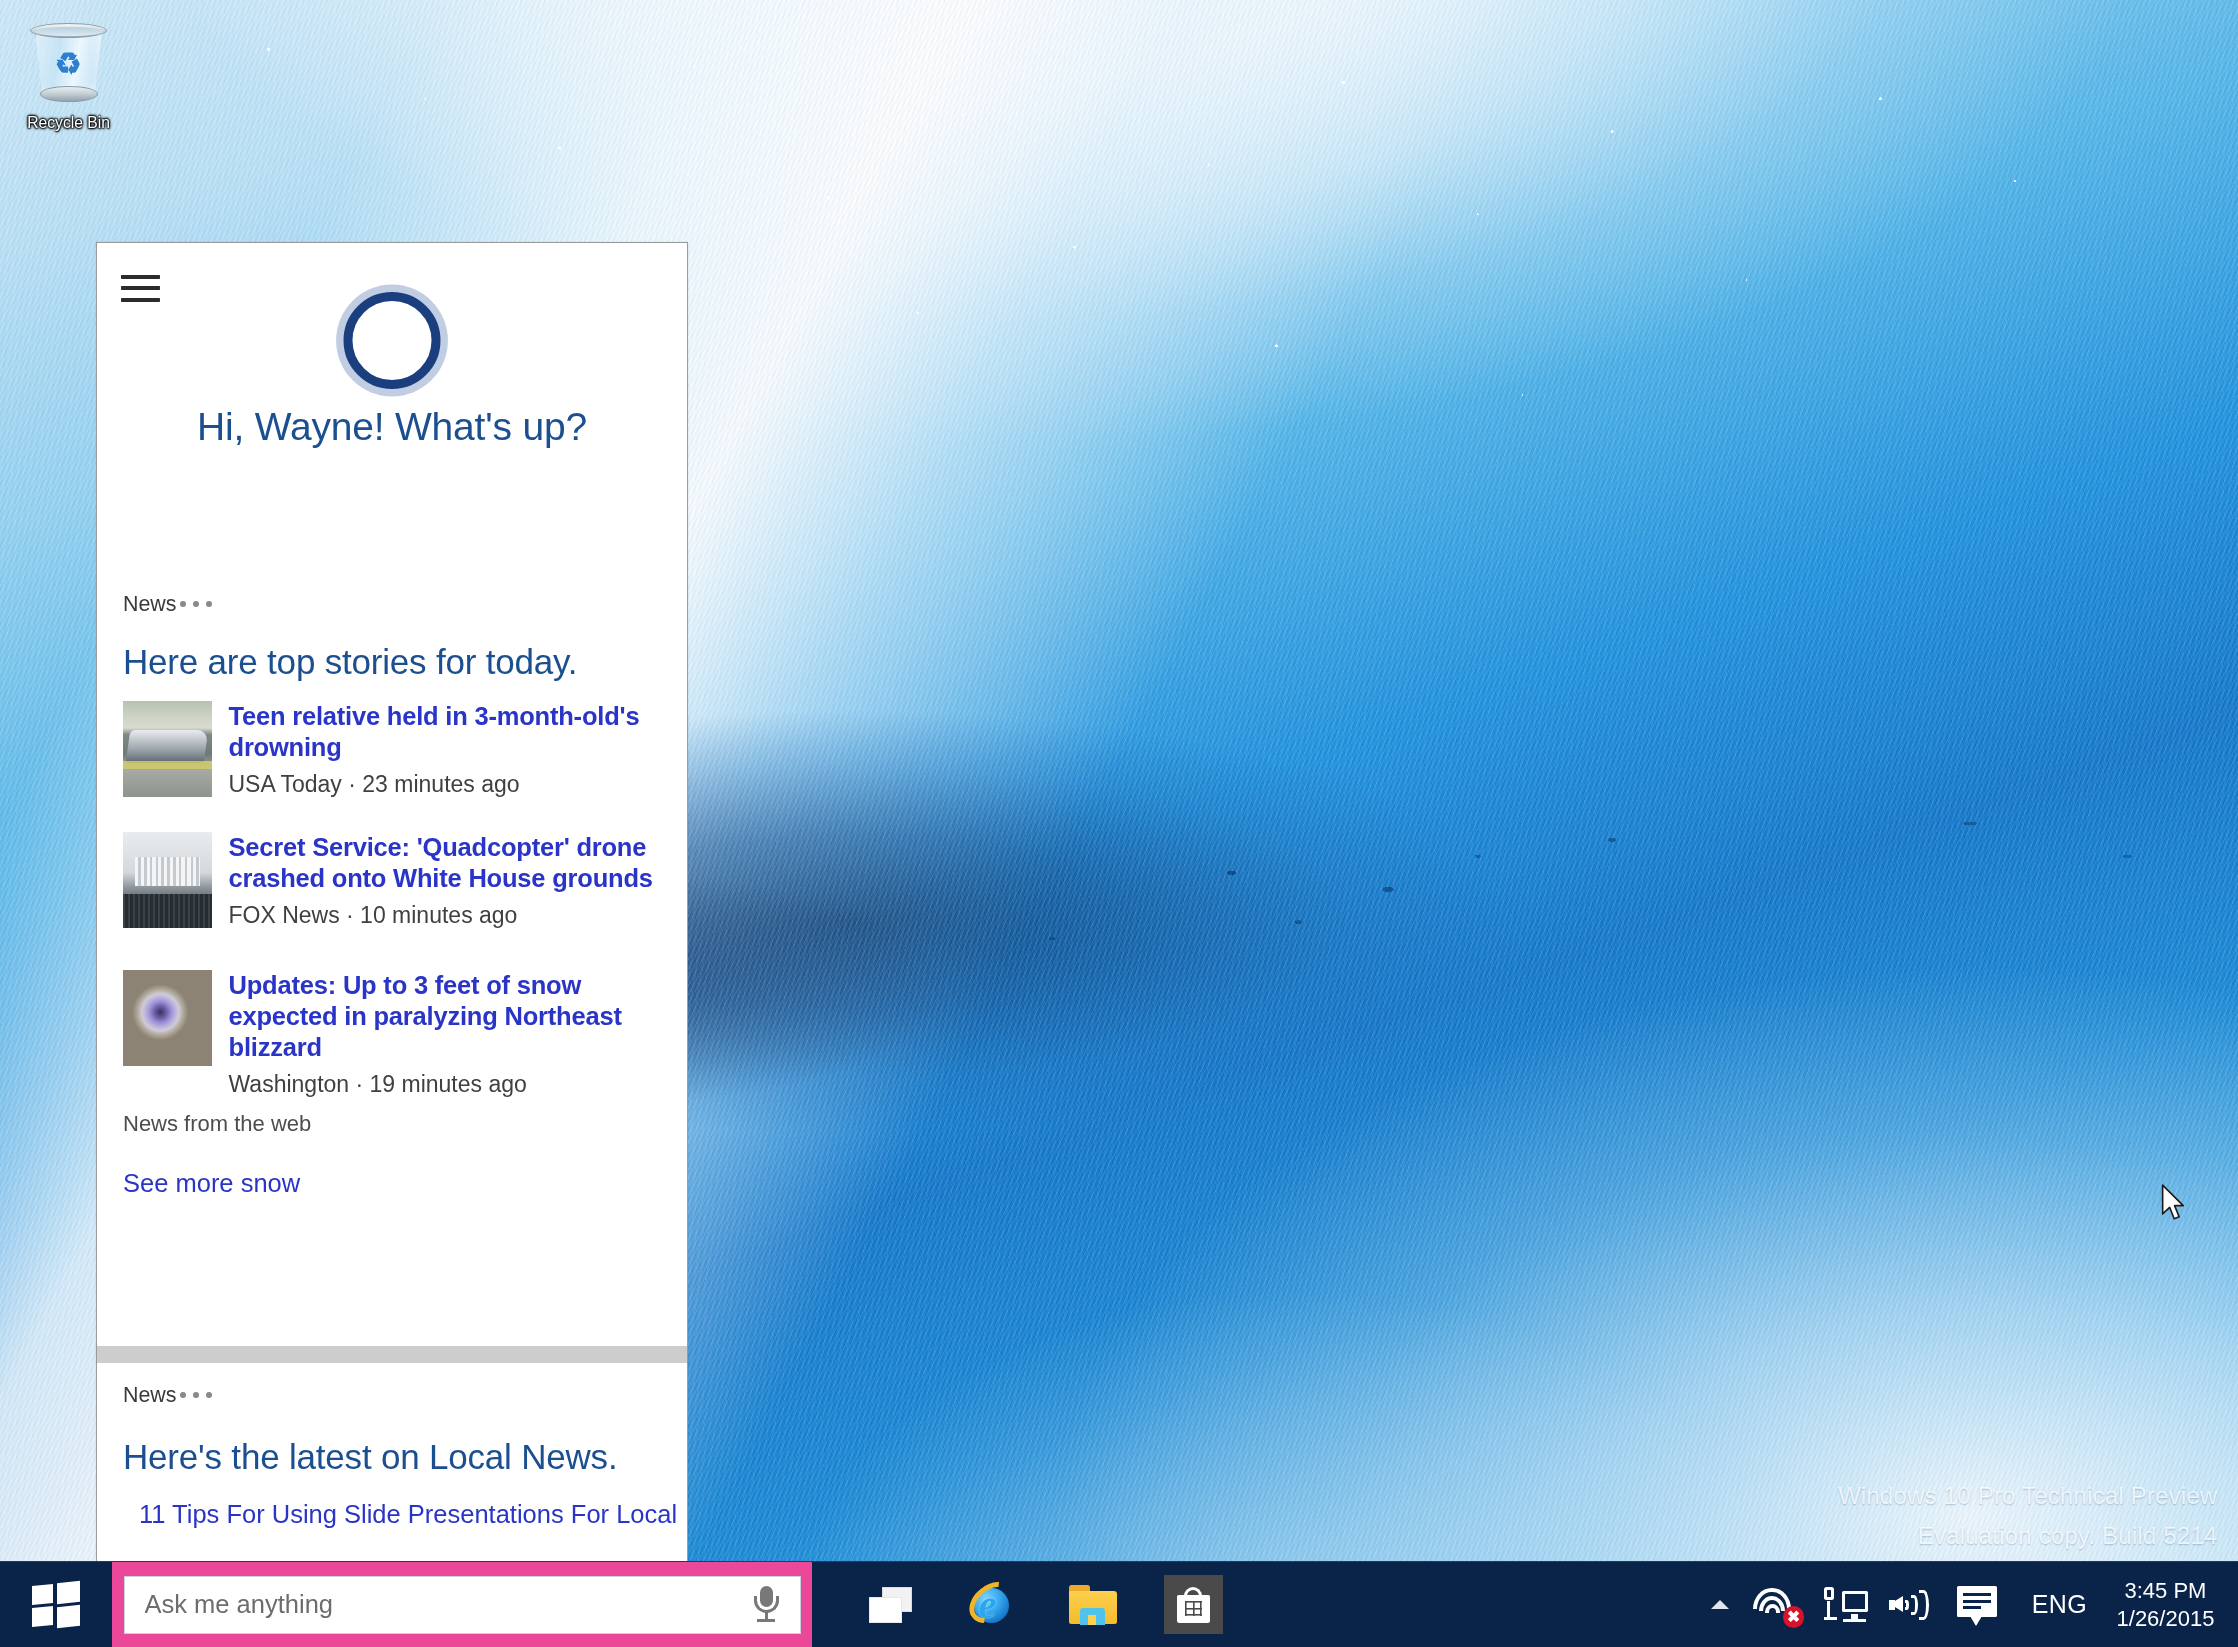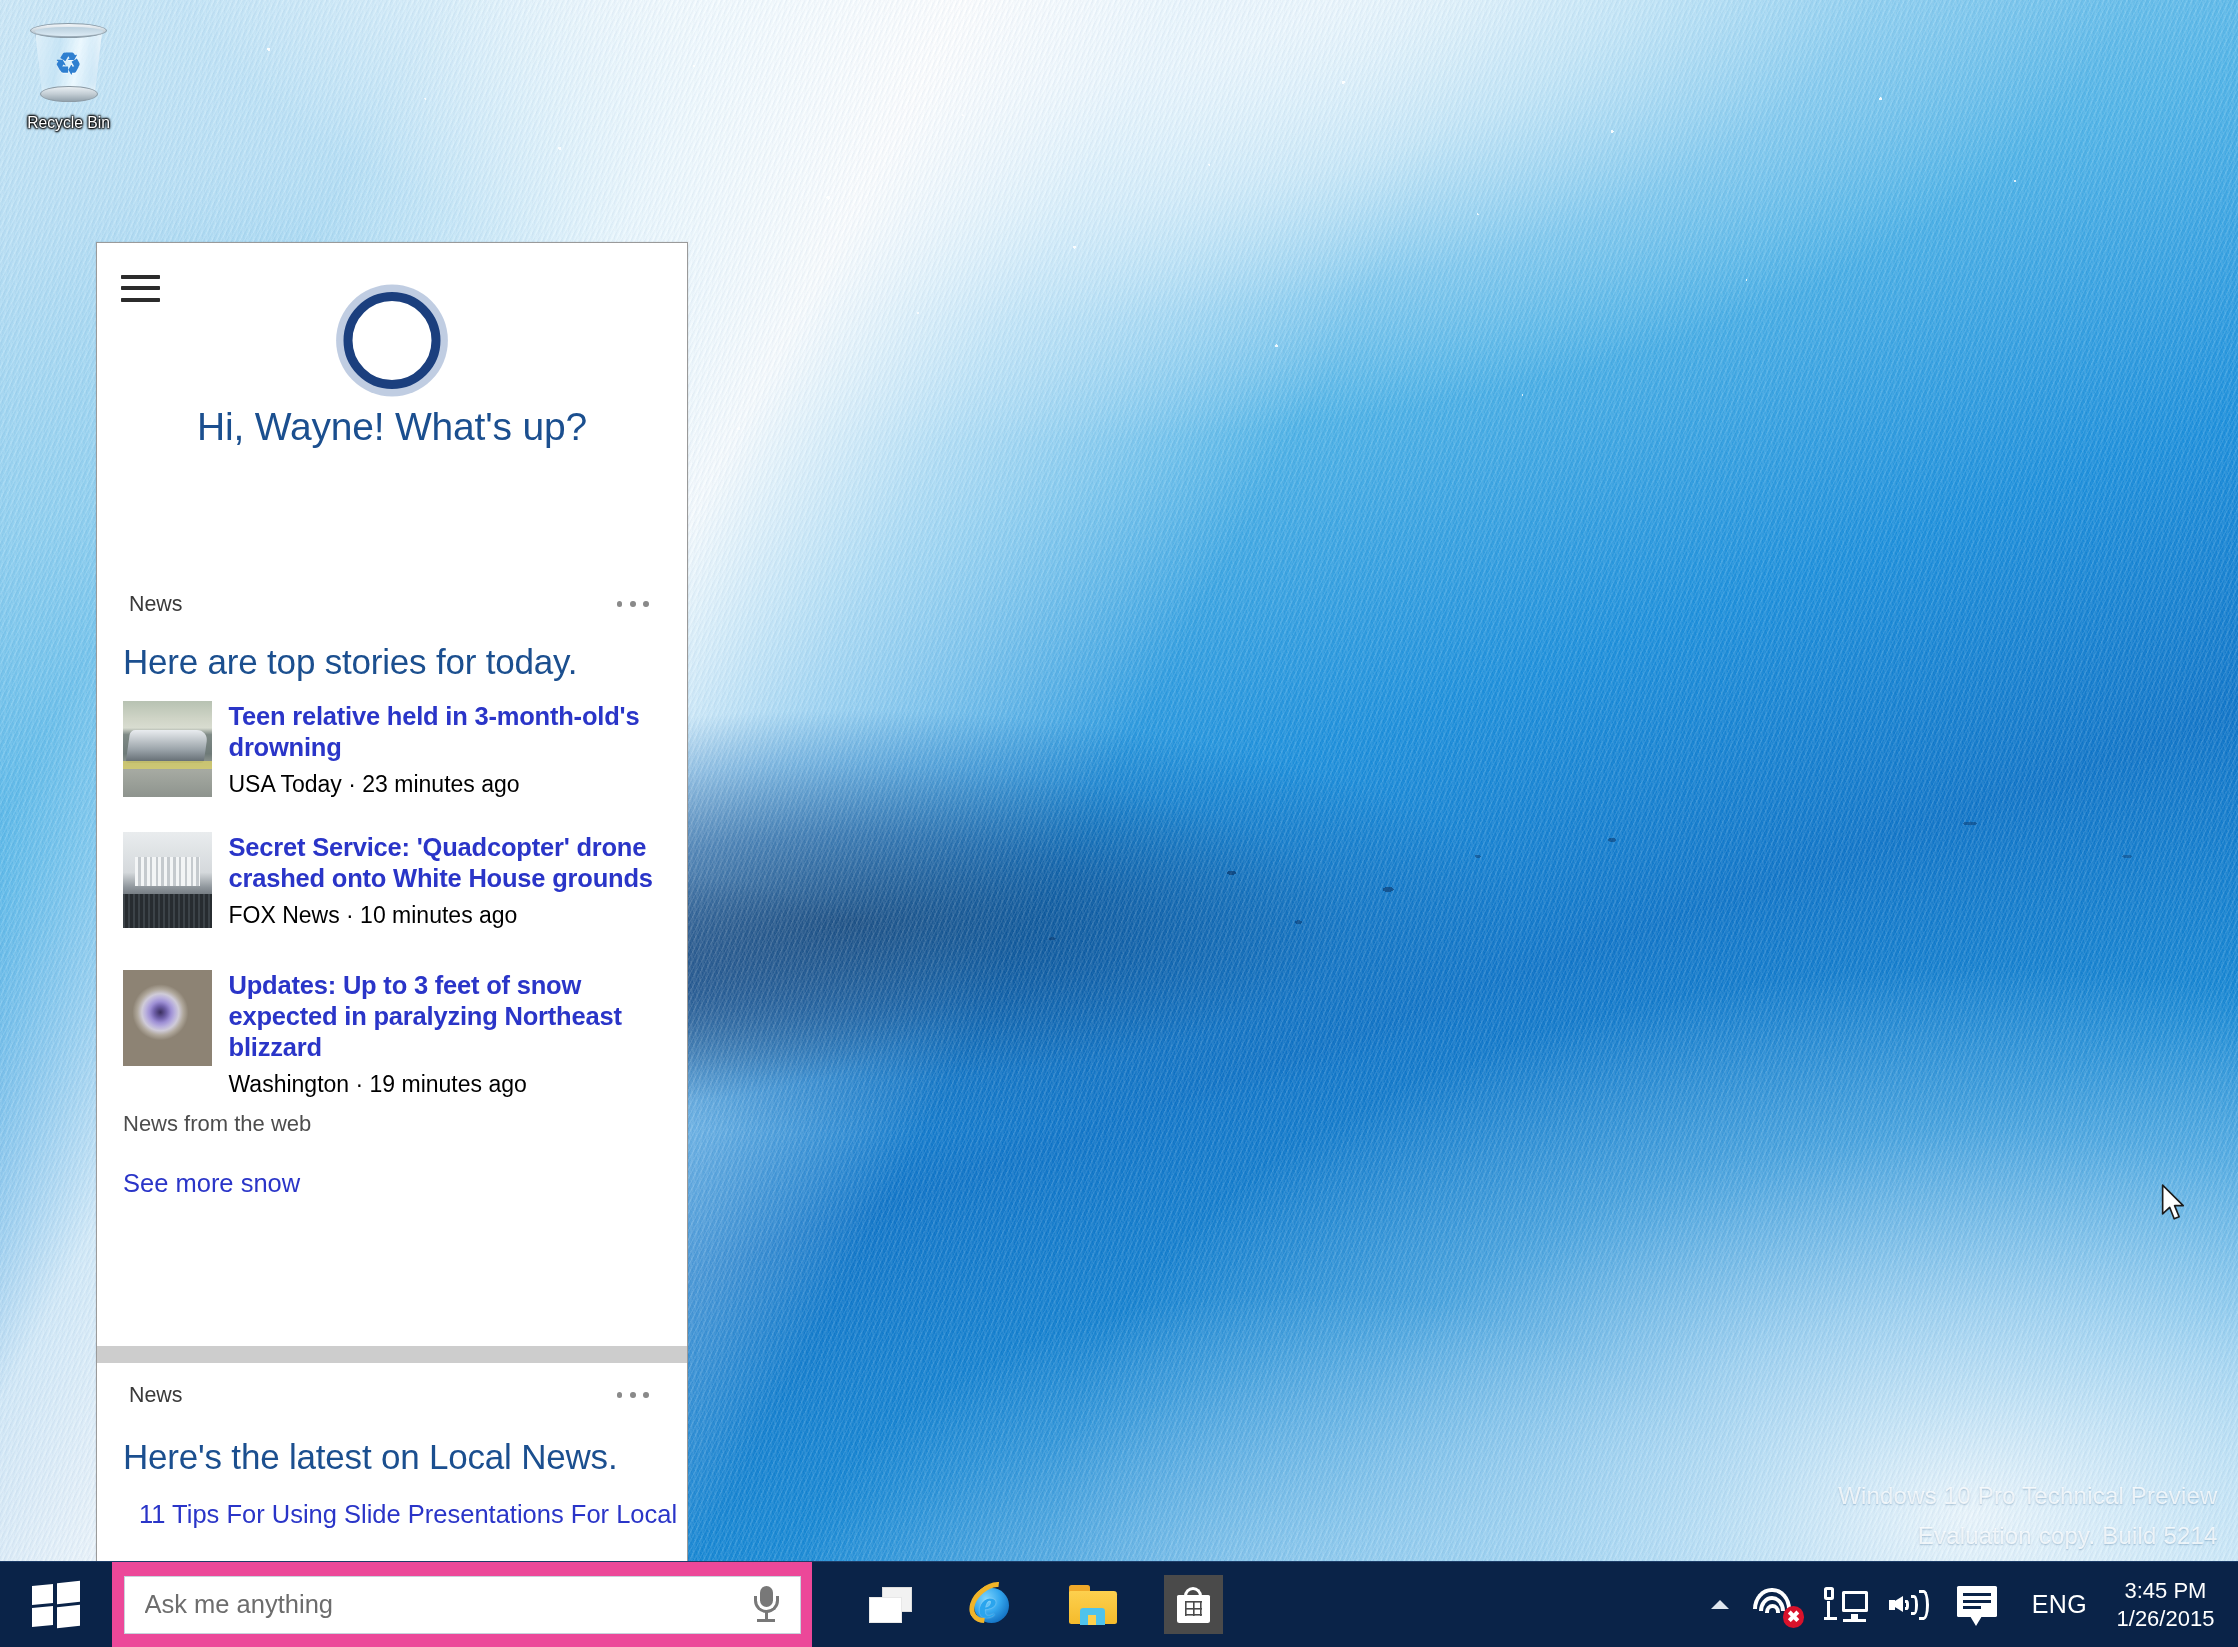--- a/index.html
+++ b/index.html
@@ -221,22 +221,22 @@
     background:#fff;
   }
   #greeting {
     position:absolute; left:0; right:0; top:161px;
     text-align:center; color:#1b4f8f; font-size:39px; line-height:46px;
     font-weight:400; letter-spacing:-0.2px;
   }
 
   .card { position:absolute; left:0; right:0; }
   .card-head {
-    display:flex; align-items:center; justify-content:space-between;
-    padding:0 35px 0 26px; height:30px;margin-left:6px;
+    display:flex; align-items:center; 
+    padding:0 35px 0 26px; height:30px;
   }
   .card-head .src {
     color:#3a3a3a; font-size:21.4px; line-height:25px; font-weight:400;
   }
   .dots {
     display:flex; gap:7.4px; align-items:center; padding:8.2px 3.3px; cursor:pointer;
   }
   .dots i { width:5.8px; height:5.8px; border-radius:50%; background:#8a8a8a; display:block; }
 
   .card-title {
@@ -277,21 +277,21 @@
     background:
       radial-gradient(circle 28px at 42% 44%, #3a2f5e 0%, #6e5fa8 22%, #9d8fd4 38%, #b9b0dd 52%, #cfcbd8 66%, #b0a89c 82%, #8d8374 100%),
       linear-gradient(150deg,#b5a894 0%,#cfc9c0 40%,#9d94c9 70%,#6b5f9e 100%);
   }
   .story-text { flex:1 1 auto; min-width:0; }
   .headline {
     color:#2a35c8; font-size:25.5px; line-height:31px; font-weight:700;
     letter-spacing:-0.2px; cursor:pointer;
   }
   .meta {
-    color:#000000; font-size:23px; line-height:30px; margin-top:5.8px;
+    color:#404040; font-size:23px; line-height:30px; margin-top:5.8px;
   }
   .from-web {
     padding:0 26px; margin-top:11.5px;
     color:#4d4d4d; font-size:22px; line-height:28px;
   }
   .see-more {
     padding:0 26px; margin-top:30px;
     color:#2a35c8; font-size:25.5px; line-height:31px; cursor:pointer;
   }
   .divider-band {

